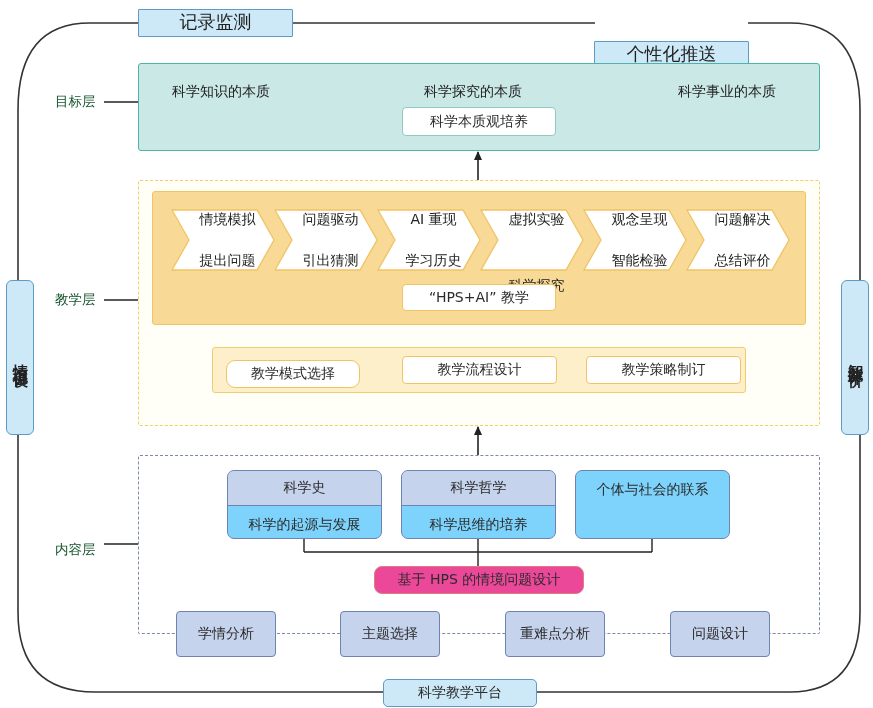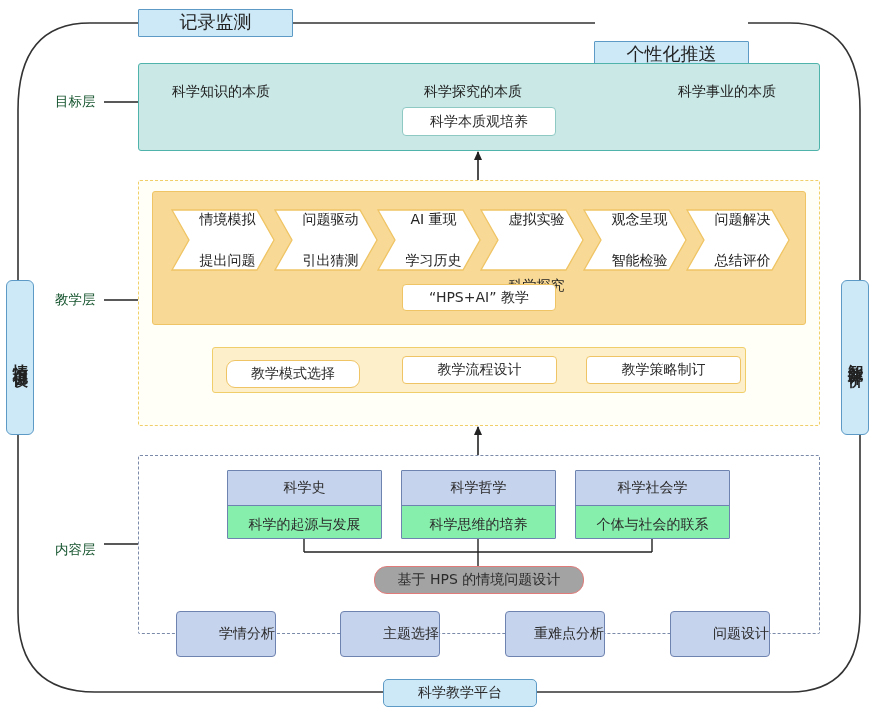--- a/index.html
+++ b/index.html
@@ -20,28 +20,28 @@
   .teach-outer{border:1.5px dashed #f0cf6a;border-radius:2px;background:#fffef7;}
   .teach-inner{background:#f8d995;border:1.5px solid #efc464;border-radius:3px;}
   .step-label{position:absolute;display:flex;flex-direction:column;align-items:center;justify-content:space-between;
        font-size:14px;line-height:19px;color:#222;text-align:center;}
   .hps-box{background:#fff;border:1.5px solid #efc464;border-radius:4px;
        display:flex;align-items:center;justify-content:center;font-size:14px;}
   .design-bar{background:#fdefc9;border:1.5px solid #f0cf6a;border-radius:3px;}
   .design-item{background:#fff;border:1.5px solid #efc464;border-radius:4px;
        display:flex;align-items:center;justify-content:center;font-size:14px;}
   .content-outer{border:1.5px dashed #7a8aa8;border-radius:2px;}
-  .card{border:1.5px solid #6f83b0;border-radius:1px;overflow:hidden;background:#86efac;}
+  .card{border:1.5px solid #6f83b0;border-radius:7px;overflow:hidden;background:#7dd3fc;}
   .card-head{height:34px;background:#c6d3ec;border-bottom:1.5px solid #6f83b0;
        display:flex;align-items:center;justify-content:center;font-size:14px;}
   .card-body{height:38px;display:flex;align-items:center;justify-content:center;font-size:14px;}
-  .hps-design{background:#a3a3a3;border:1.5px solid #e07b7a;border-radius:13px;
+  .hps-design{background:#ec4899;border:1.5px solid #e07b7a;border-radius:8px;
        display:flex;align-items:center;justify-content:center;font-size:14px;}
   .bottom-item{background:#c6d3ec;border:1.5px solid #6f83b0;border-radius:4px;
-       display:flex;align-items:center;justify-content:flex-end;font-size:14px;}
+       display:flex;align-items:center;justify-content:center;font-size:14px;}
   .platform{background:#cde8f7;border:1.5px solid #5d9bc6;border-radius:5px;
        display:flex;align-items:center;justify-content:center;font-size:14px;}
 </style>
 </head>
 <body>
 
 <svg class="lines" viewBox="0 0 873 708">
   <defs>
     <marker id="ah" markerWidth="10" markerHeight="10" refX="8" refY="5" orient="auto" markerUnits="userSpaceOnUse">
       <path d="M0,1 L9,5 L0,9 z" fill="#222"></path>
@@ -159,21 +159,20 @@
 
 <div class="abs card" style="left:227px;top:470px;width:155px;height:69px;">
   <div class="card-head">科学史</div>
   <div class="card-body">科学的起源与发展</div>
 </div>
 <div class="abs card" style="left:401px;top:470px;width:155px;height:69px;">
   <div class="card-head">科学哲学</div>
   <div class="card-body">科学思维的培养</div>
 </div>
 <div class="abs card" style="left:575px;top:470px;width:155px;height:69px;">
-  <div class="card-head">科学社会学</div>
   <div class="card-body">个体与社会的联系</div>
 </div>
 
 <div class="abs hps-design" style="left:374px;top:566px;width:210px;height:28px;">
   <span>基于 HPS 的情境问题设计</span>
 </div>
 
 <div class="abs bottom-item" style="left:176px;top:611px;width:100px;height:46px;">
   <span>学情分析</span>
 </div>

